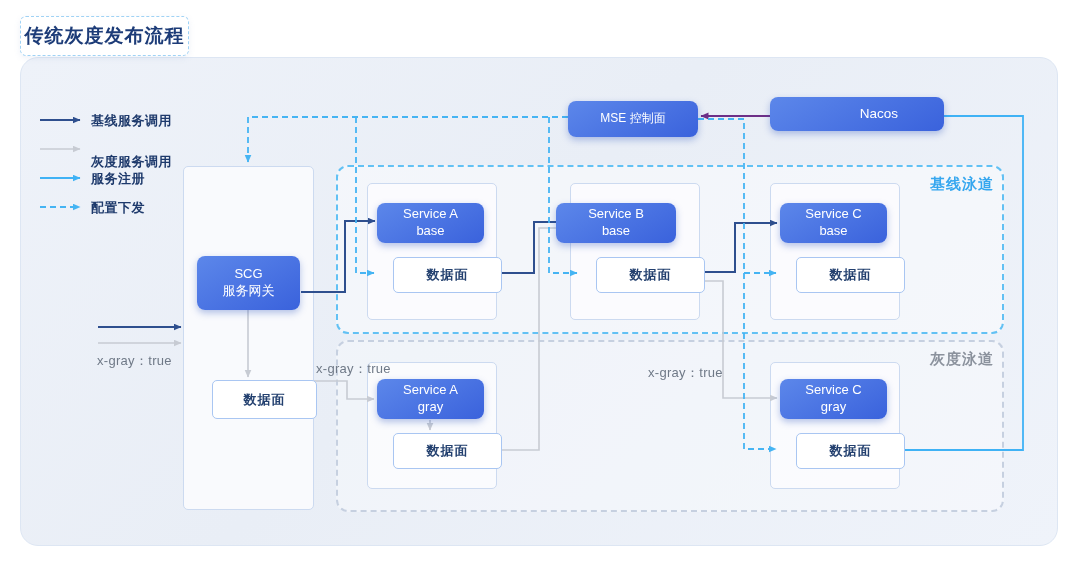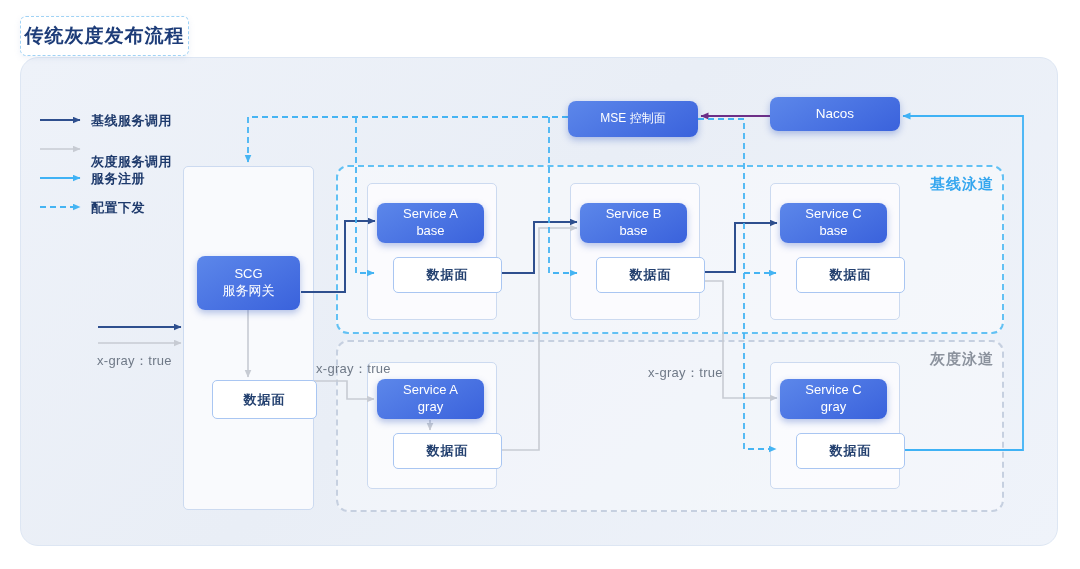--- a/index.html
+++ b/index.html
@@ -139,31 +139,31 @@
     <path class="ln-sync" d="M770,116 H701" marker-end="url(#mk-sync)"></path>
 
     <path class="ln-cfg" d="M568,117 H248 V162" marker-end="url(#mk-cfg)"></path>
     <path class="ln-cfg" d="M356,117 V273 H374" marker-end="url(#mk-cfg)"></path>
     <path class="ln-cfg" d="M549,117 V273 H577" marker-end="url(#mk-cfg)"></path>
     <path class="ln-cfg" d="M698,119 H744 V449 H776" marker-end="url(#mk-cfg)"></path>
     <path class="ln-cfg" d="M744,273 H776" marker-end="url(#mk-cfg)"></path>
   </svg>
 
   <div class="node-blue" style="left:568px;top:101px;width:130px;height:36px;font-size:12px;z-index:6;">MSE 控制面</div>
-  <div class="node-blue" style="left:770px;top:97px;width:130px;height:34px;font-size:13.5px;z-index:6;">Nacos</div>
+  <div class="node-blue" style="left:770px;top:97px;width:130px;height:34px;font-size:13.5px;z-index:6;padding-left:44px;">Nacos</div>
 
   <div class="node-blue" style="left:197px;top:256px;width:103px;height:54px;z-index:6;">SCG
 服务网关</div>
   <div class="dataplane" style="left:196px;top:380px;width:103px;height:37px;z-index:6;">数据面</div>
 
   <div class="node-blue" style="left:377px;top:203px;width:107px;height:40px;z-index:6;">Service A
 base</div>
   <div class="dataplane" style="left:377px;top:257px;width:107px;height:34px;z-index:6;">数据面</div>
 
-  <div class="node-blue" style="left:580px;top:203px;width:107px;height:40px;z-index:6;">Service B
+  <div class="node-blue" style="left:556px;top:203px;width:120px;height:40px;z-index:6;">Service B
 base</div>
   <div class="dataplane" style="left:580px;top:257px;width:107px;height:34px;z-index:6;">数据面</div>
 
   <div class="node-blue" style="left:780px;top:203px;width:107px;height:40px;z-index:6;">Service C
 base</div>
   <div class="dataplane" style="left:780px;top:257px;width:107px;height:34px;z-index:6;">数据面</div>
 
   <div class="node-blue" style="left:377px;top:379px;width:107px;height:40px;z-index:6;">Service A
 gray</div>
   <div class="dataplane" style="left:377px;top:433px;width:107px;height:34px;z-index:6;">数据面</div>

